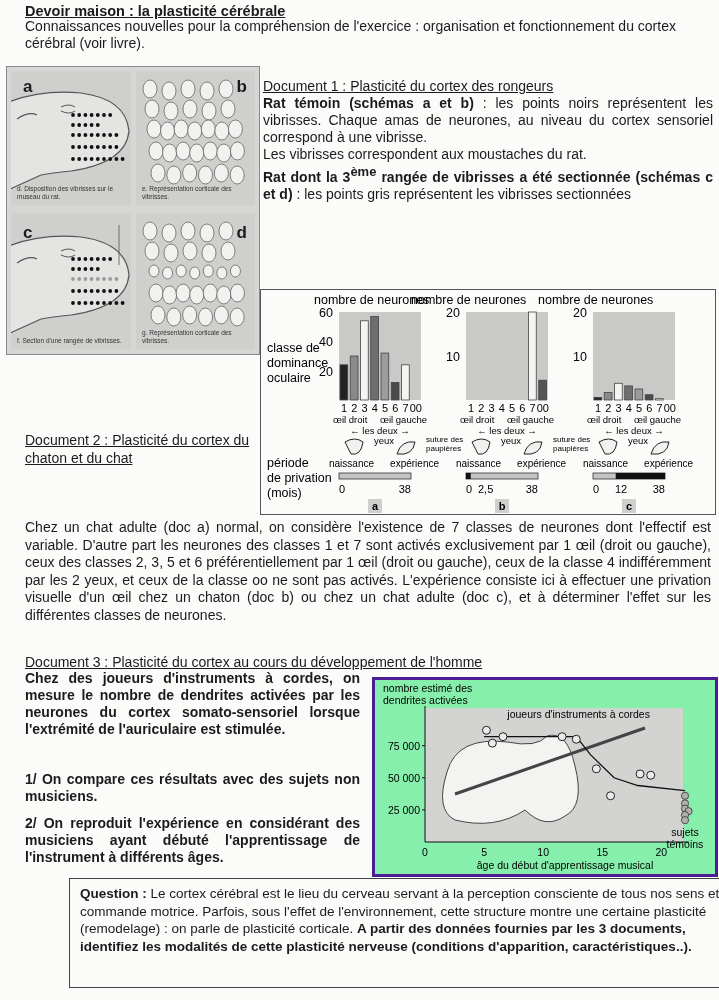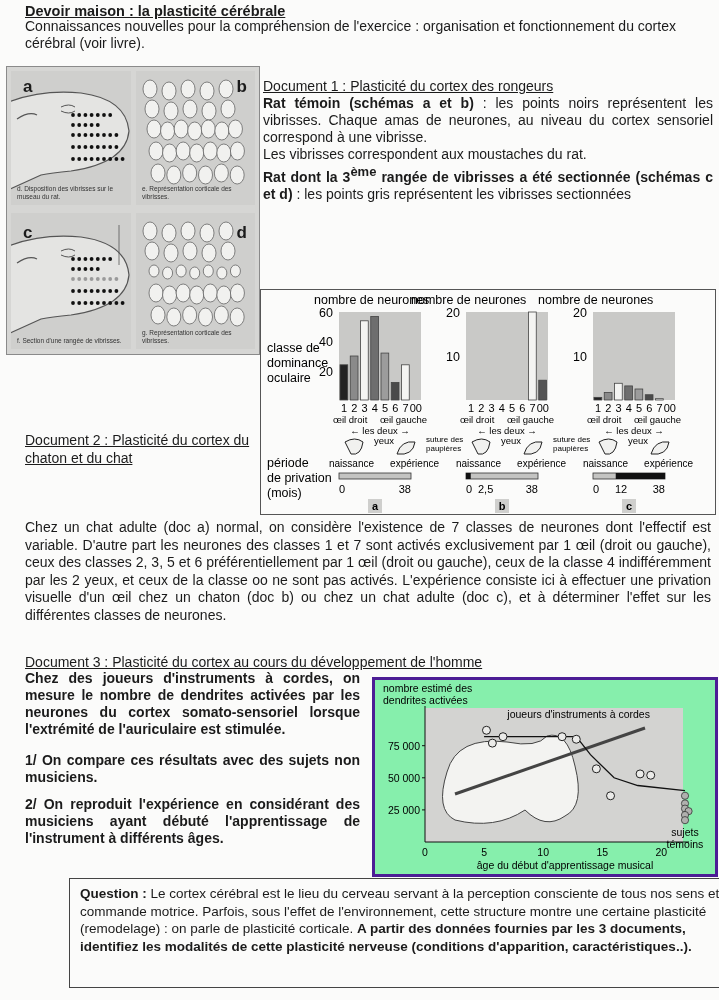--- a/index.html
+++ b/index.html
@@ -332,21 +332,21 @@
 
 <div id="doc2-text" class="abs">
   <div class="u">Document 2 : Plasticité du cortex du</div>
   <div class="u" style="display:inline-block">chaton et du chat</div>
 </div>
 <p id="doc2-para" class="abs">Chez un chat adulte (doc a) normal, on considère l'existence de 7 classes de neurones dont l'effectif est variable. D'autre part les neurones des classes 1 et 7 sont activés exclusivement par 1 œil (droit ou gauche), ceux des classes 2, 3, 5 et 6 préférentiellement par 1 œil (droit ou gauche), ceux de la classe 4 indifféremment par les 2 yeux, et ceux de la classe oo ne sont pas activés. L'expérience consiste ici à effectuer une privation visuelle d'un œil chez un chaton (doc b) ou chez un chat adulte (doc c), et à déterminer l'effet sur les différentes classes de neurones.</p>
 
 <div id="doc3-title" class="abs u">Document 3 : Plasticité du cortex au cours du développement de l'homme</div>
 <div id="doc3-text" class="abs">
   <p>Chez des joueurs d'instruments à cordes, on mesure le nombre de dendrites activées par les neurones du cortex somato-sensoriel lorsque l'extrémité de l'auriculaire est stimulée.</p>
-  <p style="margin-top:14px">1/ On compare ces résultats avec des sujets non musiciens.</p>
+  <p style="margin-top:33px">1/ On compare ces résultats avec des sujets non musiciens.</p>
   <p style="margin-top:10px">2/ On reproduit l'expérience en considérant des musiciens ayant débuté l'apprentissage de l'instrument à différents âges.</p>
 </div>
 <div id="doc3-fig" class="abs">
   <svg id="doc3-svg" width="340" height="194">
       <text x="8" y="12" font-size="10.5">nombre estimé des</text>
       <text x="8" y="24" font-size="10.5">dendrites activées</text>
       <rect x="50" y="28" width="258" height="134" fill="#d3d3d1"></rect>
       <path d="M72,92 q10,-36 60,-30 q30,6 40,-6 q20,-6 28,30 q10,40 -10,50 q-20,14 -40,-6 q-30,20 -70,10 q-20,-10 -8,-48 z" fill="#f3f3f1" stroke="#444" stroke-width="1"></path>
       <line x1="80" y1="114" x2="270" y2="48" stroke="#444" stroke-width="3"></line>
       <line x1="50" y1="162" x2="314" y2="162" stroke="#111"></line>

